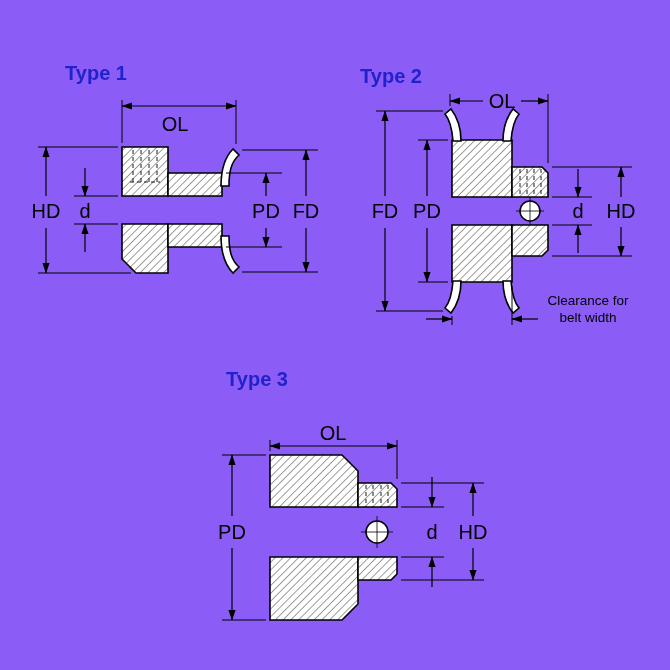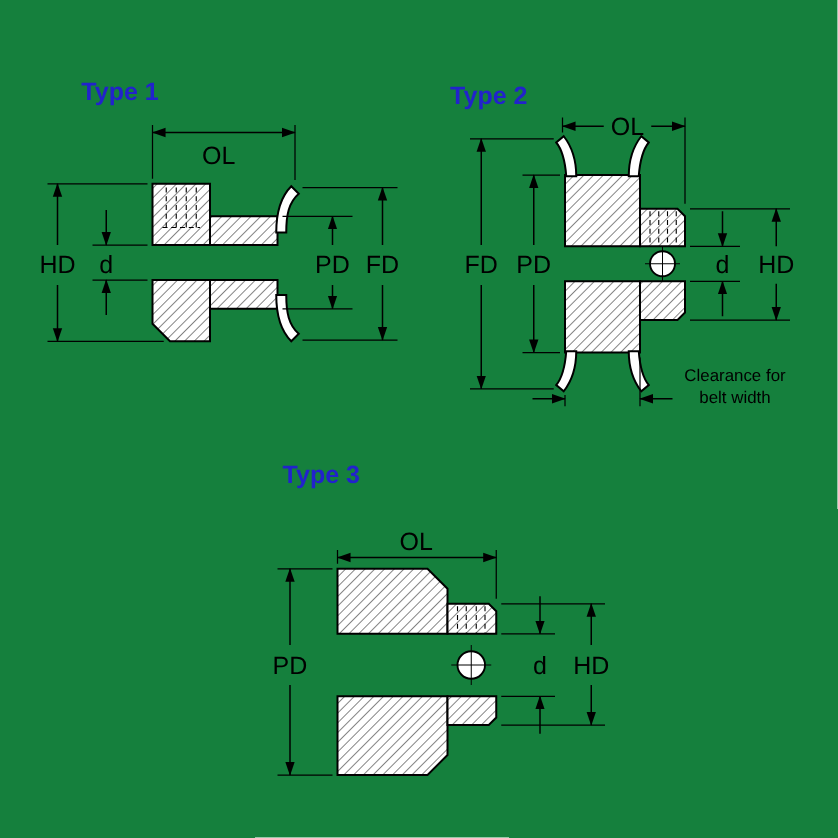--- a/index.html
+++ b/index.html
@@ -5,21 +5,21 @@
   html, body {
     margin: 0;
     padding: 0;
     background: #ffffff;
     font-family: "Liberation Sans", sans-serif;
   }
   #stage {
     position: relative;
     width: 670px;
     height: 670px;
-    background: #15803d;
+    background: #8b5cf6;
     overflow: hidden;
   }
   svg { display: block; }
 
   .solid  { fill: url(#hatch); stroke: #000; stroke-width: 1.6; stroke-linejoin: miter; }
   .plain  { fill: #fff; stroke: #000; stroke-width: 1.6; }
   .dim    { stroke: #000; stroke-width: 1.2; fill: none; }
   .ext    { stroke: #000; stroke-width: 1;   fill: none; }
   .dash   { stroke: #000; stroke-width: 0.9; stroke-dasharray: 4 3; fill: none; }
   .cross  { stroke: #000; stroke-width: 0.8; fill: none; }

